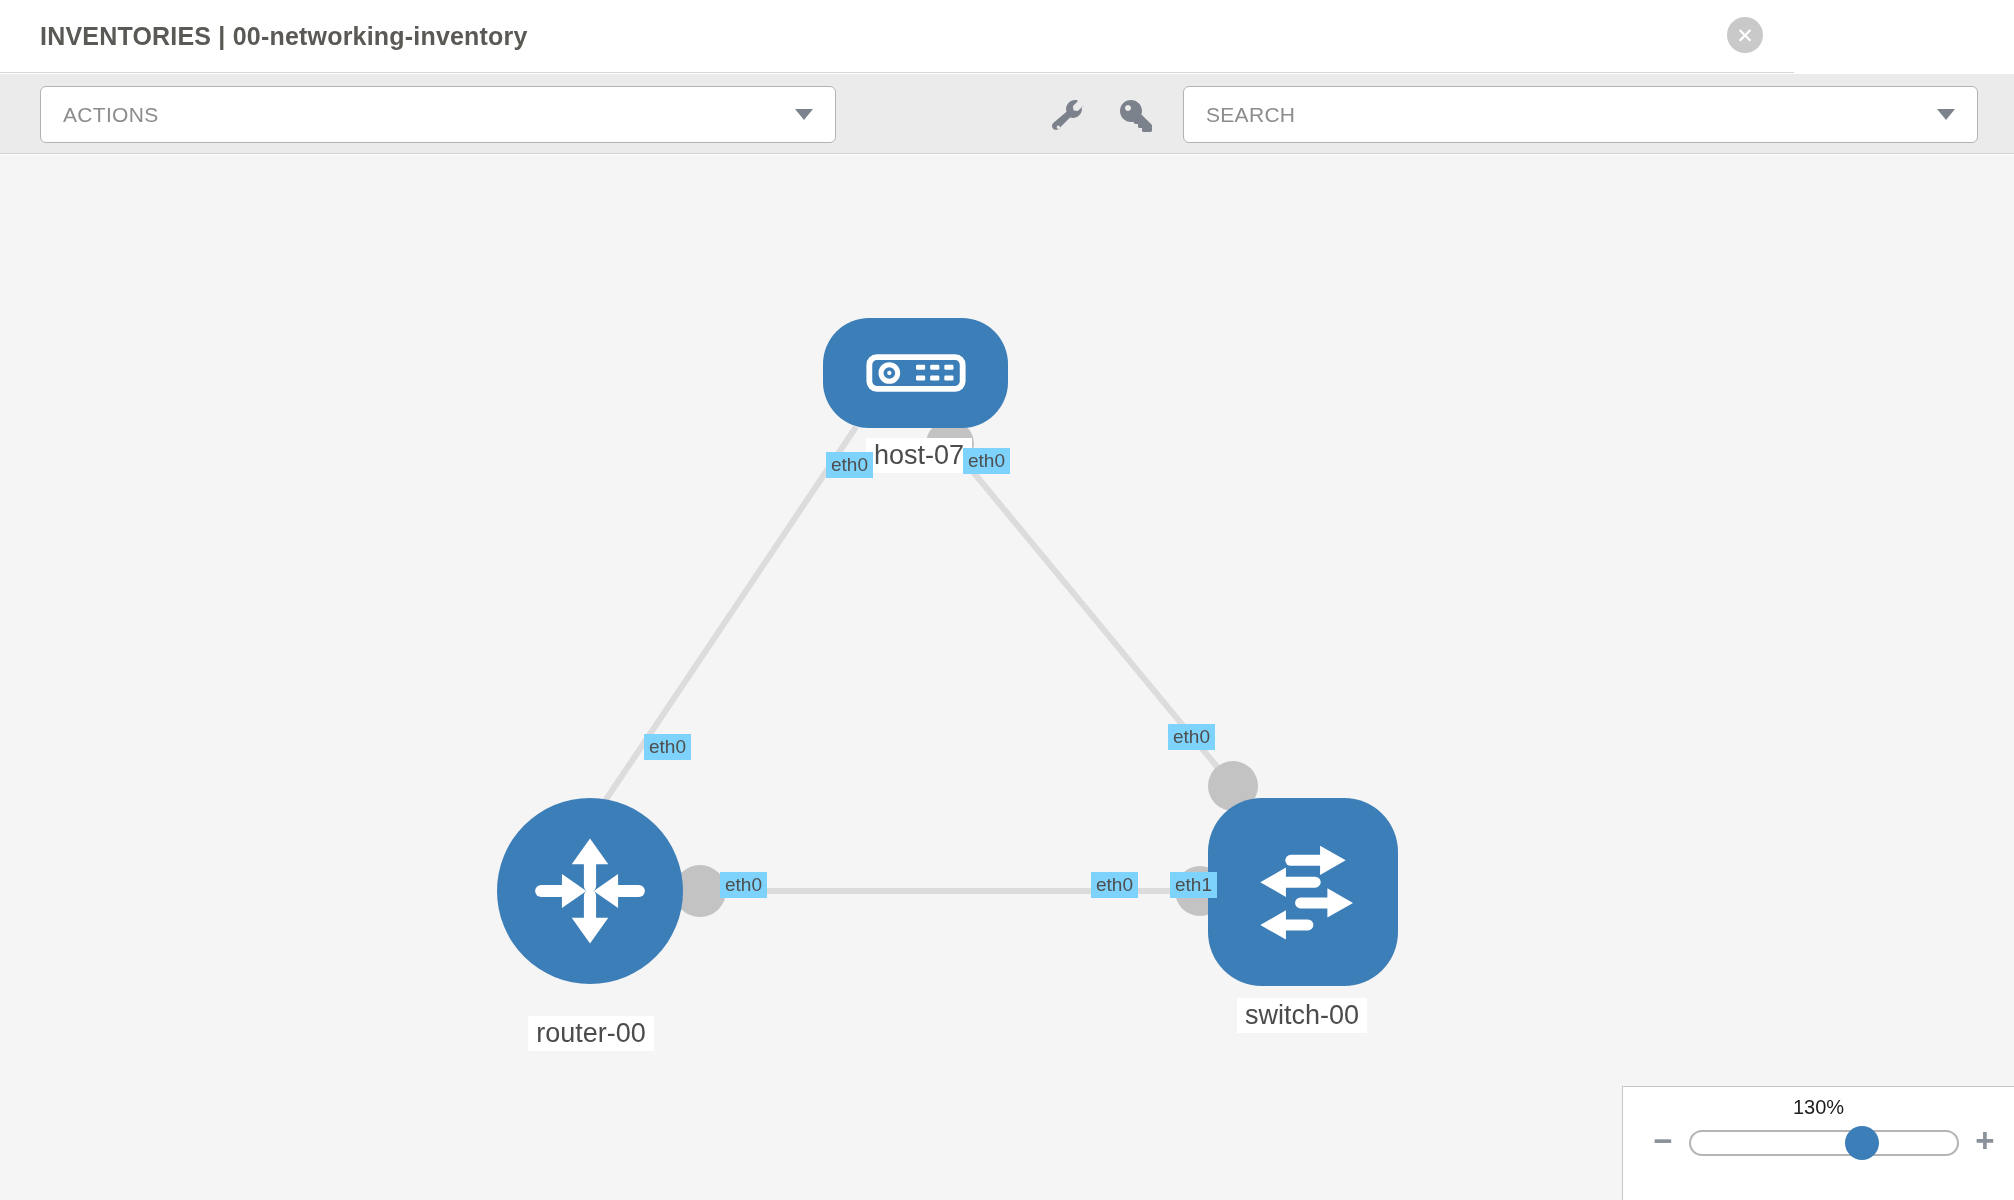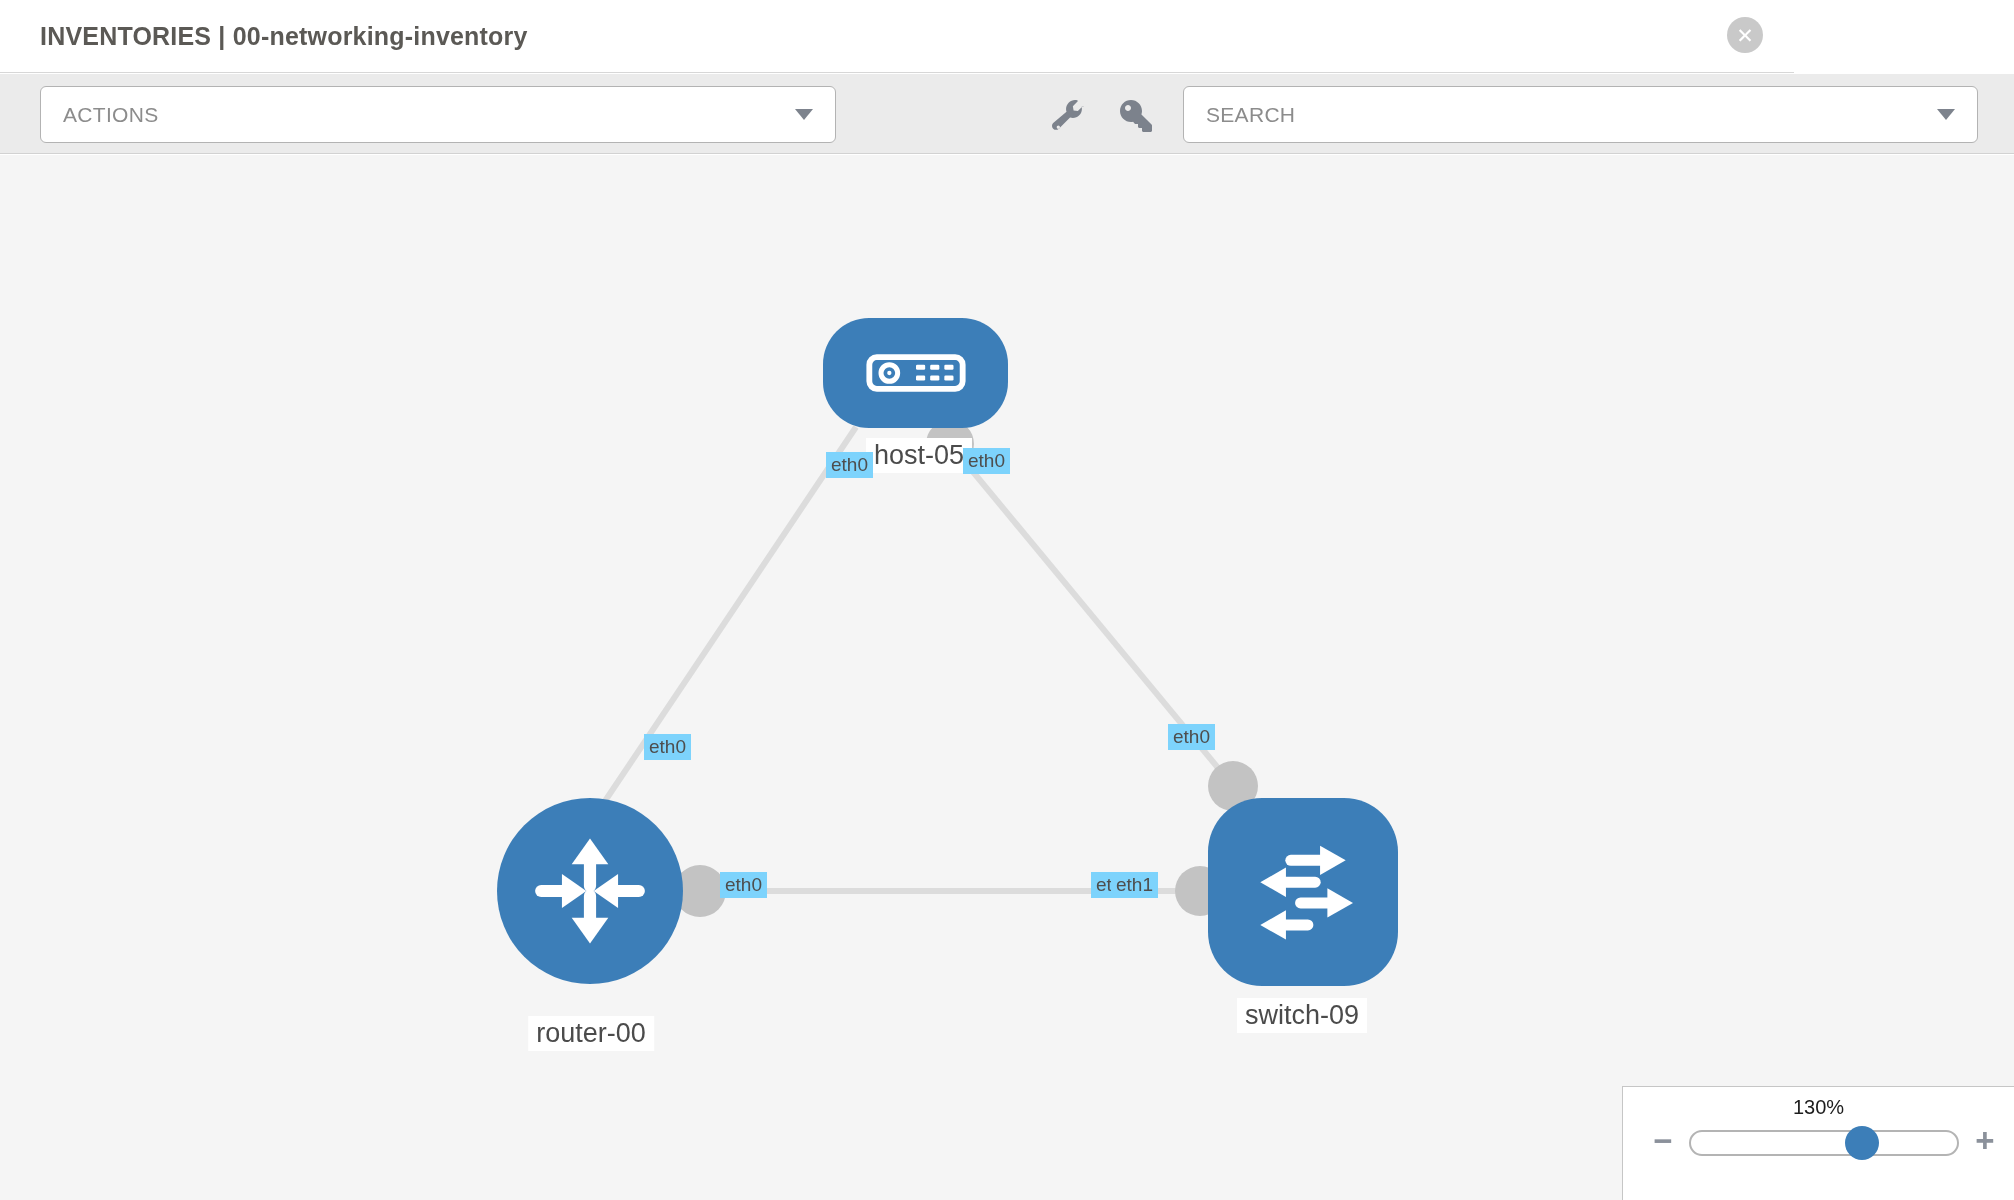--- a/index.html
+++ b/index.html
@@ -43,21 +43,21 @@
   .lbl-router { left:591px;  top:841px;margin-top:20px; }
   .lbl-switch { left:1302px; top:843px; }
 
   .iface { position:absolute; background:#7dd3fc; color:#4e4e4e; font-size:19px; padding:2px 5px; white-space:nowrap; }
   .if-host-left   { left:826px;  top:297px; }
   .if-host-right  { left:963px;  top:293px; }
   .if-router-top  { left:644px;  top:579px; }
   .if-switch-top  { left:1168px; top:569px; }
   .if-mid-left    { left:720px;  top:717px; }
   .if-mid-under   { left:1091px; top:717px; }
-  .if-mid-over    { left:1111px; top:717px; }
+  .if-mid-over    { left:1170px; top:717px; }
 
   
   .zoom-panel { position:absolute; left:1622px; top:931px; width:392px; height:114px; background:#ffffff; border-top:1px solid #c6c6c6; border-left:1px solid #c6c6c6; }
   .zoom-level { position:absolute; left:0; top:9px; width:100%; text-align:center; font-size:20px; color:#1d1d1d; }
   .zoom-btn { position:absolute; top:34px; width:36px; height:40px; text-align:center; font-size:33px; font-weight:900; color:#8b919b; line-height:40px; cursor:pointer; }
   .zoom-minus { left:22px; }
   .zoom-plus  { left:344px; }
   .zoom-track { position:absolute; left:66px; top:43px; width:270px; height:26px; background:#fff; border:2px solid #b4b4b4; border-radius:14px; cursor:pointer; }
   .zoom-handle { position:absolute; left:222px; top:39px; width:34px; height:34px; border-radius:50%; background:#3c7eb8; cursor:grab; }
 </style>
@@ -149,23 +149,23 @@
         </g>
         <g fill="#fff">
           <polygon points="85,24 64,12 64,36"></polygon>
           <polygon points="15,42 36,30 36,54"></polygon>
           <polygon points="91,59 70,47 70,71"></polygon>
           <polygon points="15,77 36,65 36,89"></polygon>
         </g>
       </svg>
     </div>
 
-    <div class="node-label lbl-host">host-05</div>
+    <div class="node-label lbl-host">host-07</div>
     <div class="node-label lbl-router">router-00</div>
-    <div class="node-label lbl-switch">switch-09</div>
+    <div class="node-label lbl-switch">switch-00</div>
 
     <div class="iface if-host-left">eth0</div>
     <div class="iface if-host-right">eth0</div>
     <div class="iface if-router-top">eth0</div>
     <div class="iface if-switch-top">eth0</div>
     <div class="iface if-mid-left">eth0</div>
     <div class="iface if-mid-under">eth0</div>
     <div class="iface if-mid-over">eth1</div>
 
     <div class="zoom-panel">

